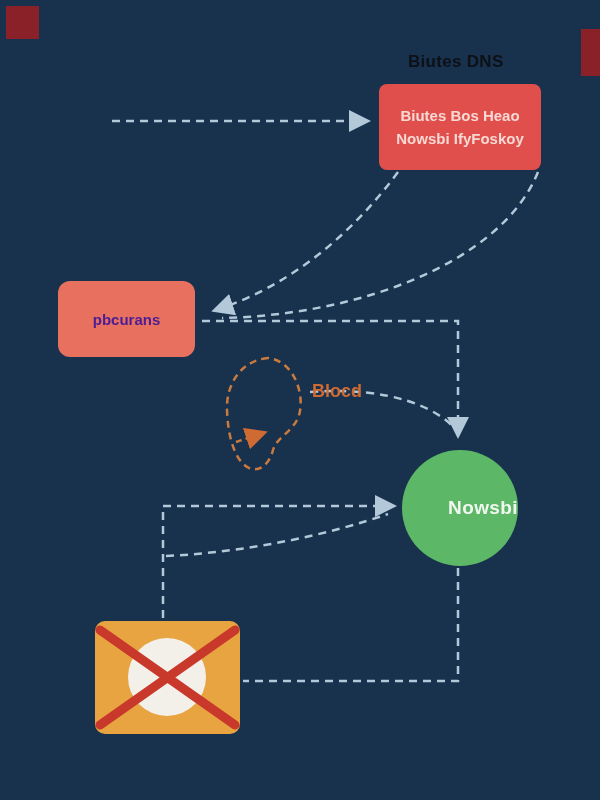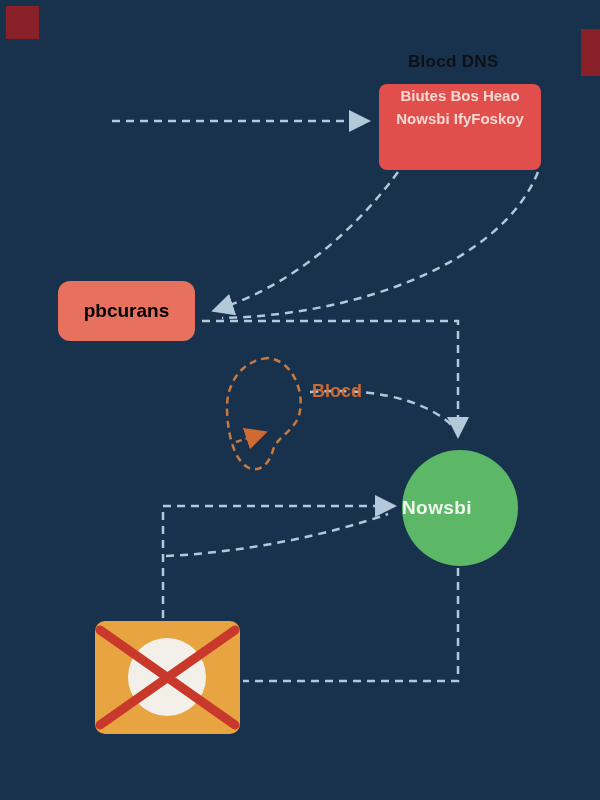--- a/index.html
+++ b/index.html
@@ -21,44 +21,44 @@
   .title {
     left: 408px; top: 52px;
     font-size: 17px; font-weight: 600;
     color: #0d1117; letter-spacing: 0.3px;
   }
 
   
   .dns-box {
     left: 379px; top: 84px; width: 162px; height: 86px;
     background: #e14f4c; border-radius: 8px;
-    display: flex; flex-direction: column; align-items: center; justify-content: flex-start;
+    display: flex; flex-direction: column; align-items: center; justify-content: center;
     color: #f7d9d4; font-weight: 700; font-size: 15px; line-height: 1.55;
     text-align: center;
   }
 
   
   .client-box {
-    left: 58px; top: 281px; width: 137px; height: 60px;
+    left: 58px; top: 281px; width: 137px; height: 76px;
     background: #e7705e; border-radius: 12px;
     display: flex; align-items: center; justify-content: center;
-    color: #000000; font-weight: 600; font-size: 19px;
+    color: #4c1d95; font-weight: 600; font-size: 15px;
   }
 
   
   .block-label {
     left: 264px; top: 381px;
     color: #cf6a33; font-weight: 700; font-size: 18px; margin-left: 48px;
   }
 
   
   .allow-circle {
     left: 402px; top: 450px; width: 116px; height: 116px;
     background: #5cb766; border-radius: 50%;
-    display: flex; align-items: center; justify-content: flex-start;
+    display: flex; align-items: center; justify-content: flex-end;
     color: #f0f7f0; font-weight: 600; font-size: 19px; letter-spacing: 0.4px;
   }
 
   
   .blocked-box {
     left: 95px; top: 621px; width: 145px; height: 113px;
     background: #e7a440; border-radius: 10px;
   }
   .blocked-box svg { display: block; }
 
@@ -99,21 +99,21 @@
     <path d="M 268 358 C 243 360, 226 382, 227 410 C 228 438, 235 461, 249 468
              C 261 473, 270 462, 273 450 C 277 437, 292 432, 298 418
              C 306 399, 296 361, 268 358 Z" fill="none" stroke="#c97a3f" stroke-width="2.5" stroke-dasharray="7 5"></path>
 
     <path d="M 236 442 L 263 433" fill="none" stroke="#c97a3f" stroke-width="2.5" stroke-dasharray="6 4" marker-end="url(#arrowOrange)"></path>
   </svg>
 
   <div class="abs corner-tl"></div>
   <div class="abs corner-r"></div>
 
-  <div class="abs title">Blocd DNS</div>
+  <div class="abs title">Biutes DNS</div>
 
   <div class="abs dns-box">
     <div>Biutes Bos Heao</div>
     <div>Nowsbi IfyFoskoy</div>
   </div>
 
   <div class="abs client-box">
     <span>pbcurans</span>
   </div>
 

